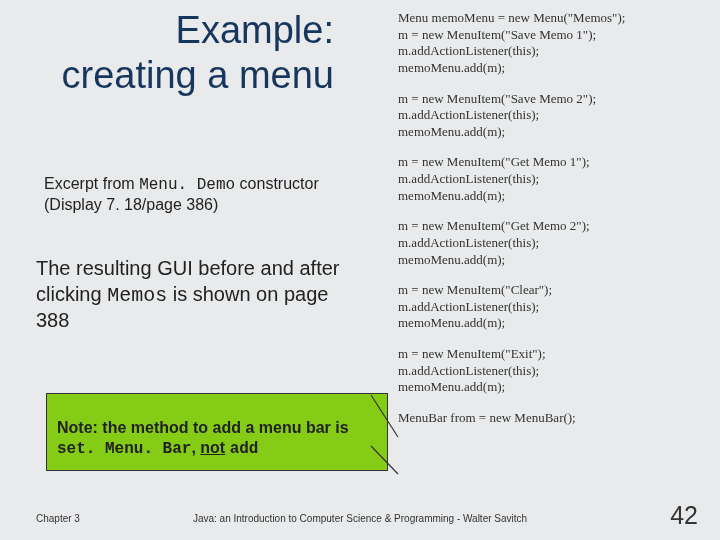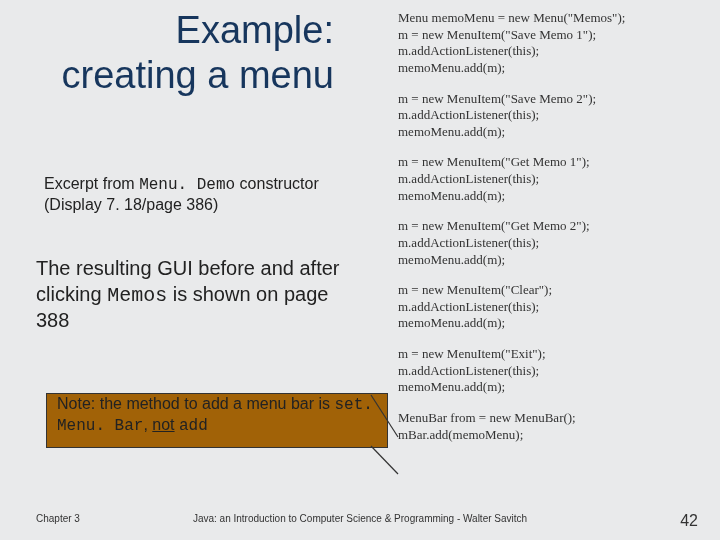--- a/index.html
+++ b/index.html
@@ -37,26 +37,27 @@
     width:320px;
     font-size:20px;
     color:#222;
     line-height:1.28;
   }
   .result .mono{font-family:"Courier New",monospace}
   .notebox{
     position:absolute;
     left:46px;top:393px;
     width:320px;
-    padding:0 10px 10px 10px;
+    padding:24px 10px 10px 10px;
     border:1.5px solid #333;
-    background:#a16207;
+    background:#84cc16;
     font-size:16px;
     color:#222;
     line-height:1.28;
+    font-weight:bold;
   }
   .notebox .mono{font-family:"Courier New",monospace}
   .notebox .u{text-decoration:underline}
   .code{
     position:absolute;
     left:398px;top:10px;
     width:300px;
     font-family:"Times New Roman",Times,serif;
     font-size:13px;
     color:#333;
@@ -70,21 +71,21 @@
   }
   .foot-center{
     position:absolute;
     left:0;right:0;bottom:16px;
     text-align:center;
     font-size:10px;color:#333;
   }
   .foot-right{
     position:absolute;
     right:22px;bottom:10px;
-    font-size:16px;color:#333;margin-left:32px;
+    font-size:25px;color:#333;margin-left:32px;
   }
   svg.lines{
     position:absolute;
     left:0;top:0;
     pointer-events:none;
   }
 </style>
 </head>
 <body>
 
@@ -129,21 +130,20 @@
       <div>m.addActionListener(this);</div>
       <div>memoMenu.add(m);</div>
     </div>
     <div class="blk">
       <div>m = new MenuItem("Exit");</div>
       <div>m.addActionListener(this);</div>
       <div>memoMenu.add(m);</div>
     </div>
     <div class="blk">
       <div>MenuBar from = new MenuBar();</div>
-      <div>mBar.add(memoMenu);</div>
     </div>
   </div>
 
 <svg class="lines" width="720" height="540">
   <line x1="371" y1="395" x2="398" y2="437" stroke="#333" stroke-width="1.2"></line>
   <line x1="371" y1="446" x2="398" y2="474" stroke="#333" stroke-width="1.2"></line>
 </svg>
 
 <div class="foot-left">Chapter 3</div>
 <div class="foot-center">Java: an Introduction to Computer Science &amp; Programming - Walter Savitch</div>

